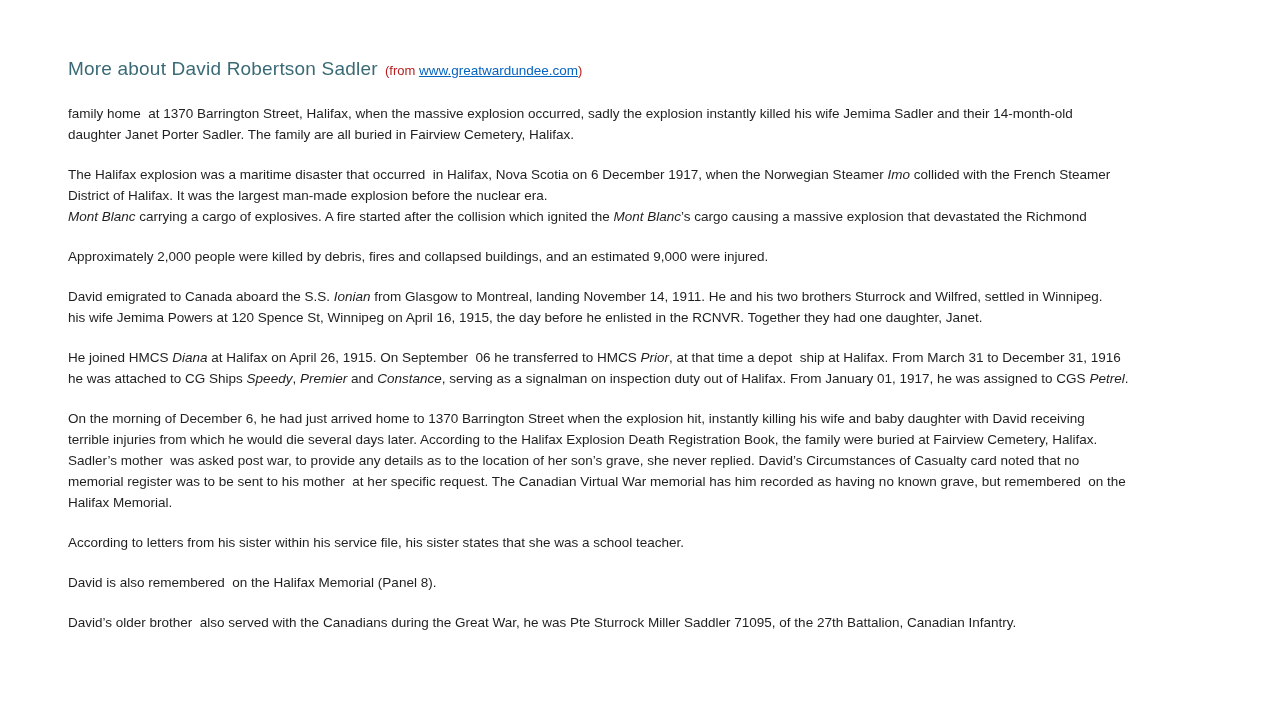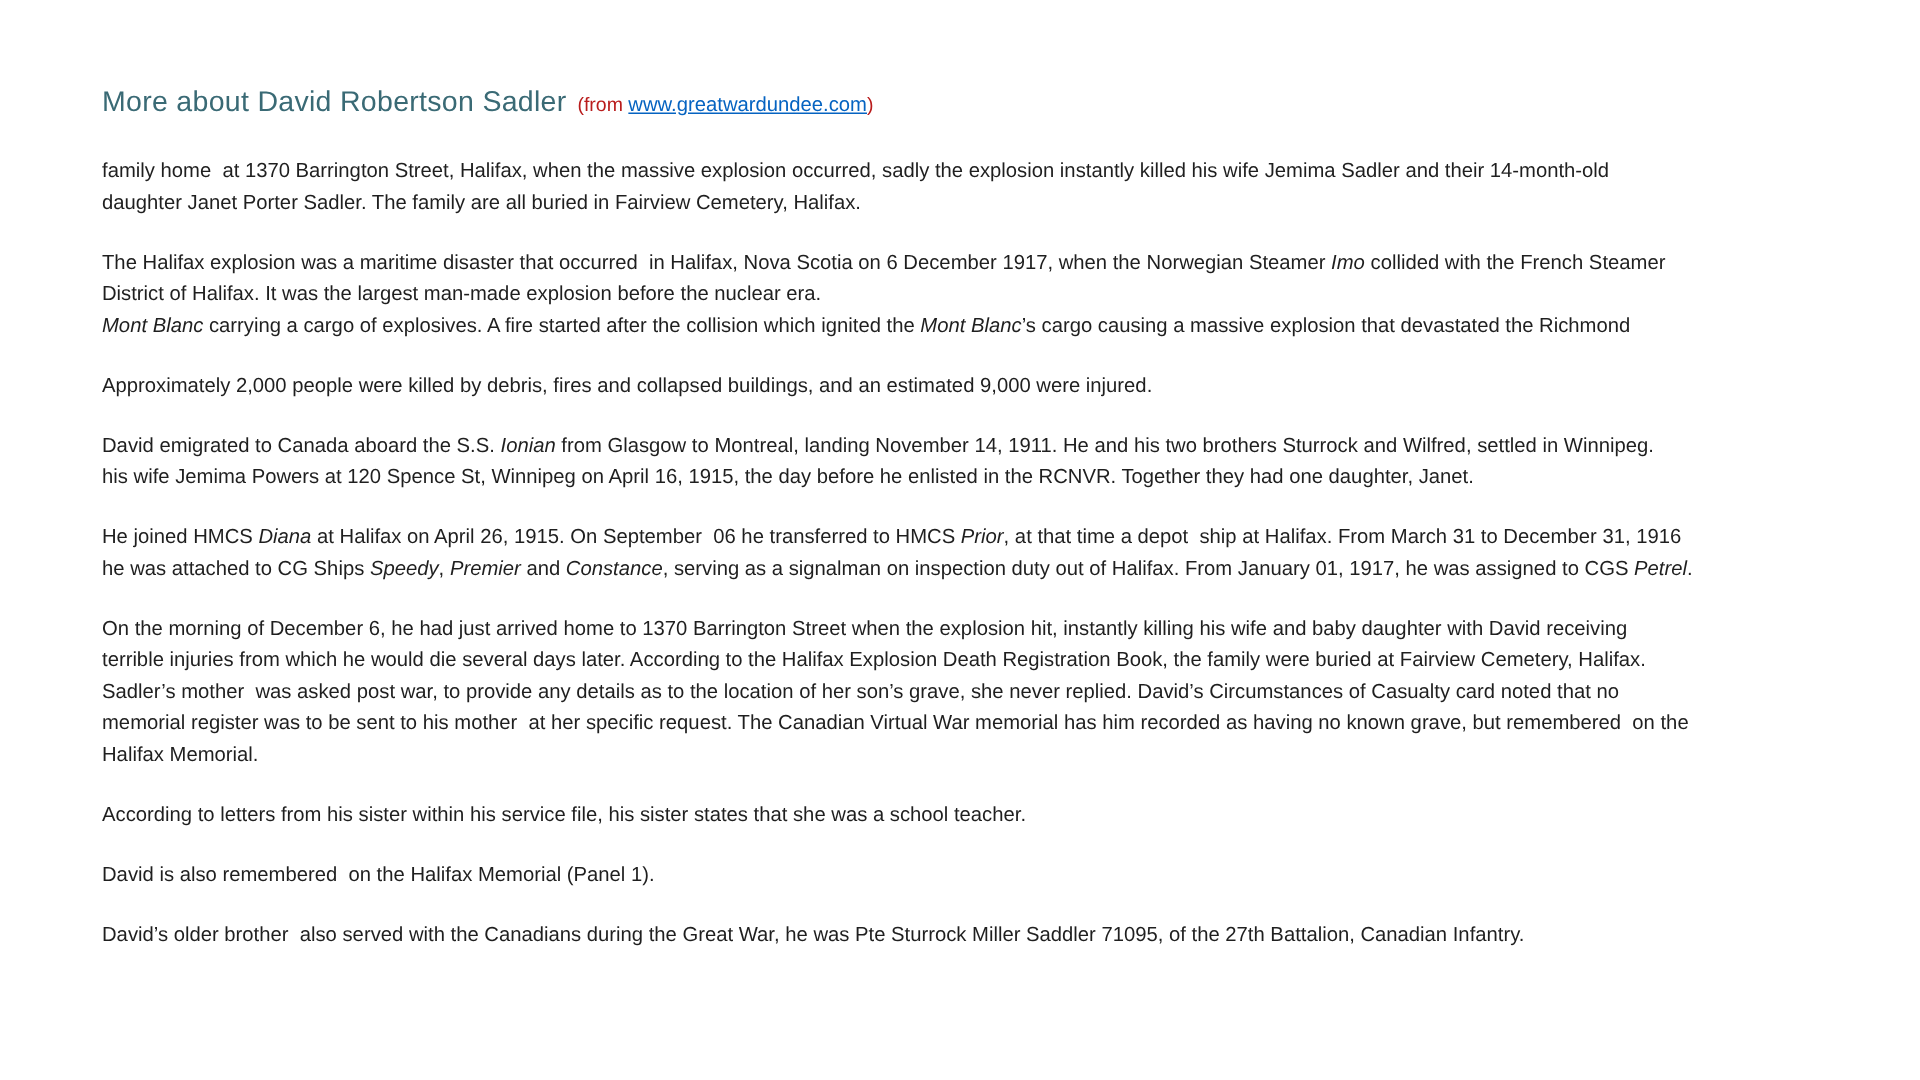--- a/index.html
+++ b/index.html
@@ -80,20 +80,20 @@
         <div class="line"><span>On the morning of December 6, he had just arrived home to 1370 Barrington Street when the explosion hit, instantly killing his wife and baby daughter with David receiving</span></div>
         <div class="line"><span>terrible injuries from which he would die several days later. According to the Halifax Explosion Death Registration Book, the family were buried at Fairview Cemetery, Halifax.</span></div>
         <div class="line"><span>Sadler’s mother  was asked post war, to provide any details as to the location of her son’s grave, she never replied. David’s Circumstances of Casualty card noted that no</span></div>
         <div class="line"><span>memorial register was to be sent to his mother  at her specific request. The Canadian Virtual War memorial has him recorded as having no known grave, but remembered  on the</span></div>
         <div class="line"><span>Halifax Memorial.</span></div>
       </div>
       <div class="para">
         <div class="line"><span>According to letters from his sister within his service file, his sister states that she was a school teacher.</span></div>
       </div>
       <div class="para">
-        <div class="line"><span>David is also remembered  on the Halifax Memorial (Panel 1).</span></div>
+        <div class="line"><span>David is also remembered  on the Halifax Memorial (Panel 8).</span></div>
       </div>
       <div class="para">
         <div class="line"><span>David’s older brother  also served with the Canadians during the Great War, he was Pte Sturrock Miller Saddler 71095, of the 27th Battalion, Canadian Infantry.</span></div>
       </div>
     </div>
 
 </div>
 
 </body></html>

